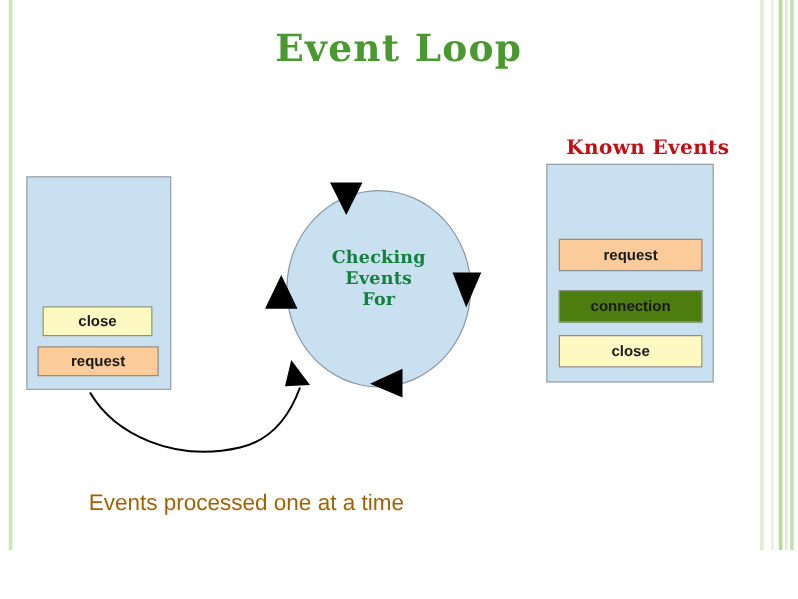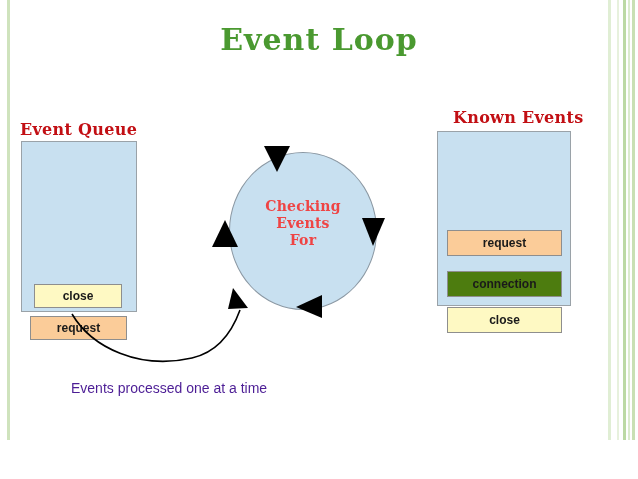--- a/index.html
+++ b/index.html
@@ -73,21 +73,20 @@
     border: 1px solid #8e8e8e;
     font-family: "Liberation Sans", sans-serif;
     font-weight: bold;
     font-size: 12px;
     color: #1a1a1a;
     display: flex;
     align-items: center;
     justify-content: center;
     text-align: center;
     line-height: 1;
-    margin-top: 39px;
   }
   .chip-gray   { background: #fef9c3; }
   .chip-peach  { background: #fbcc99; }
   .chip-burnt  { background: #4d7c0f; }
 
   
   #queue-chip-close   { left: 34px; top: 245px; width: 88px; height: 24px; }
   #queue-chip-request { left: 30px; top: 277px; width: 97px; height: 24px; }
 
   
@@ -110,60 +109,59 @@
   #loop-label {
     position: absolute;
     left: 229px;
     top: 198px;
     width: 148px;
     text-align: center;
     font-family: "DejaVu Serif", "Liberation Serif", serif;
     font-weight: bold;
     font-size: 14px;
     line-height: 1.23;
-    color: #ef4444;
+    color: #15803d;
     letter-spacing: 0.2px;
   }
 
   
   #overlay {
     position: absolute;
     left: 0;
     top: 0;
     width: 638px;
     height: 479px;
     pointer-events: none;
   }
 
   
   #caption {
     position: absolute;
     left: 71px;
-    top: 380px;
+    top: 392px;
     font-family: "Liberation Sans", sans-serif;
-    font-size: 14px;
-    color: #4c1d95;
+    font-size: 18px;
+    color: #a16207;
     white-space: nowrap;
   }
 </style>
 </head>
 <body>
 
 <div id="slide">
 
   <div class="vrule vrule-left"></div>
   <div class="vrule vrule-r1"></div>
   <div class="vrule vrule-r2"></div>
   <div class="vrule vrule-r3"></div>
   <div class="vrule vrule-r4"></div>
   <div class="vrule vrule-r5"></div>
 
   <div class="title" id="slide-title">Event Loop</div>
 
-  <div class="heading" id="heading-event-queue">Event Queue</div>
 
   <div class="panel" id="panel-event-queue"></div>
 
   <div class="chip chip-gray" id="queue-chip-close">close</div>
 
   <div class="chip chip-peach" id="queue-chip-request">request</div>
 
   <div class="heading" id="heading-known">Known Events</div>
 
   <div class="panel" id="panel-known"></div>

